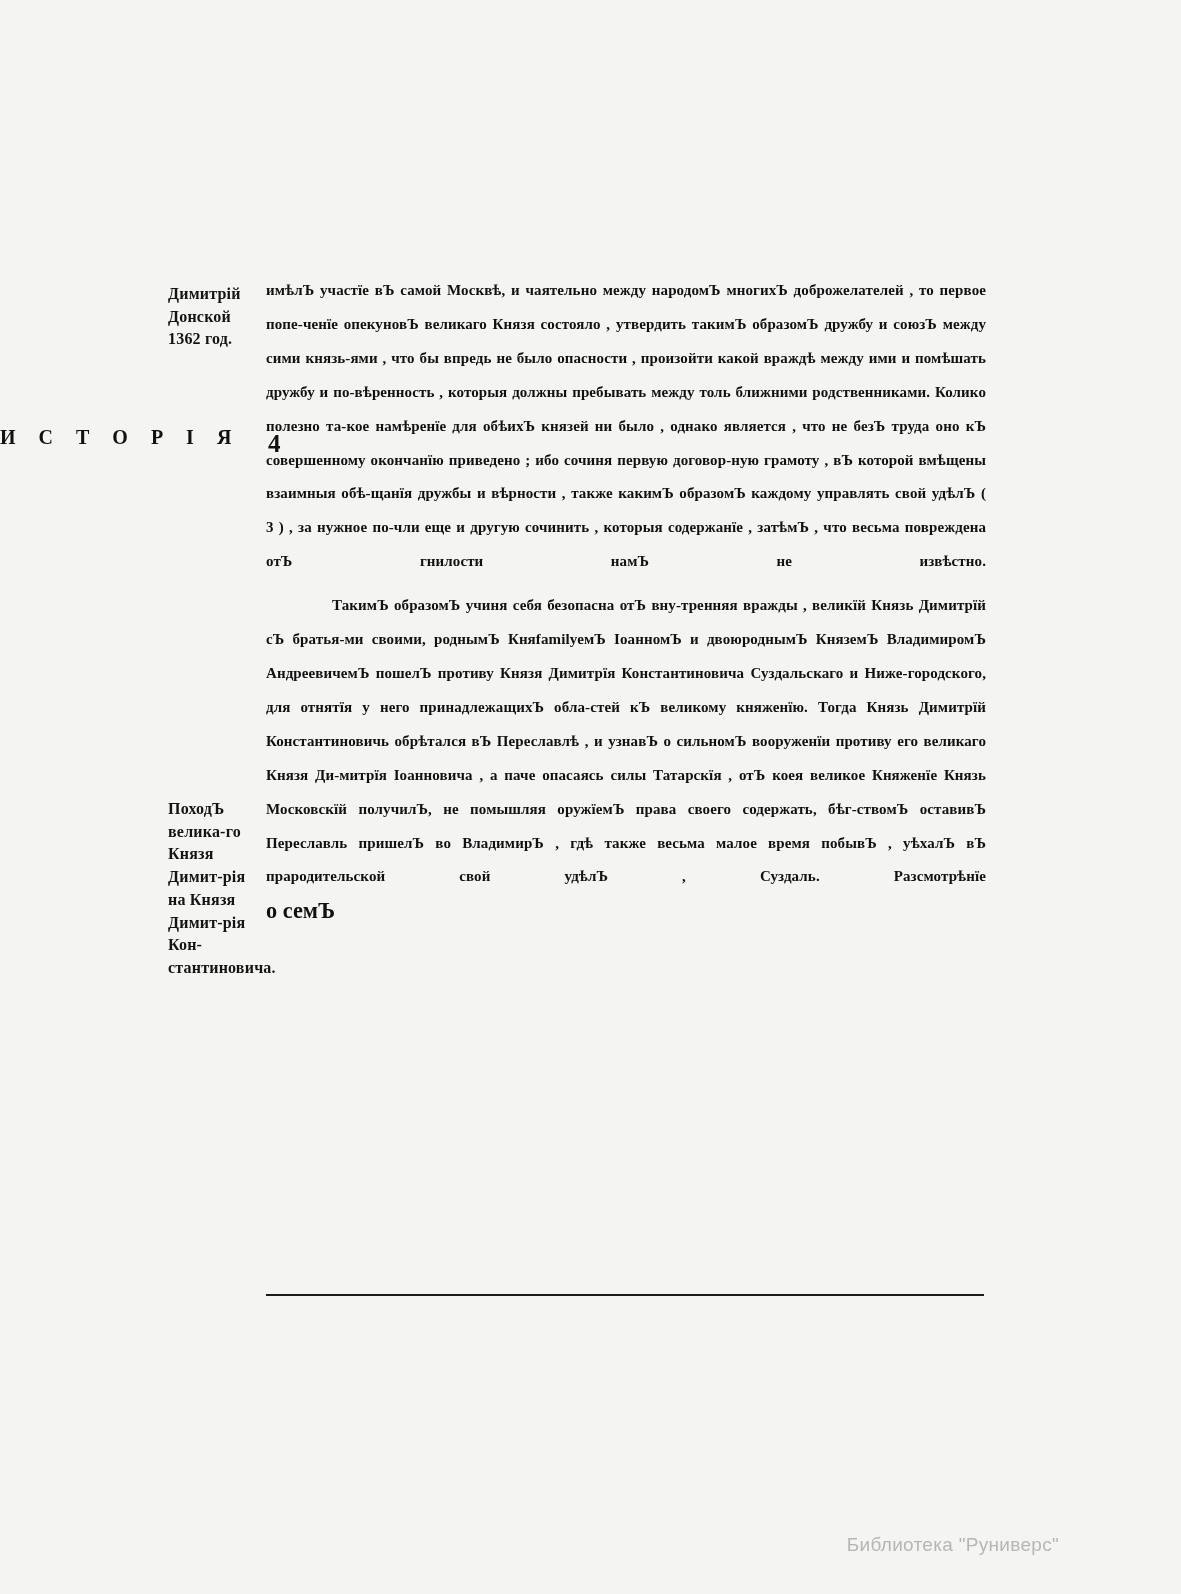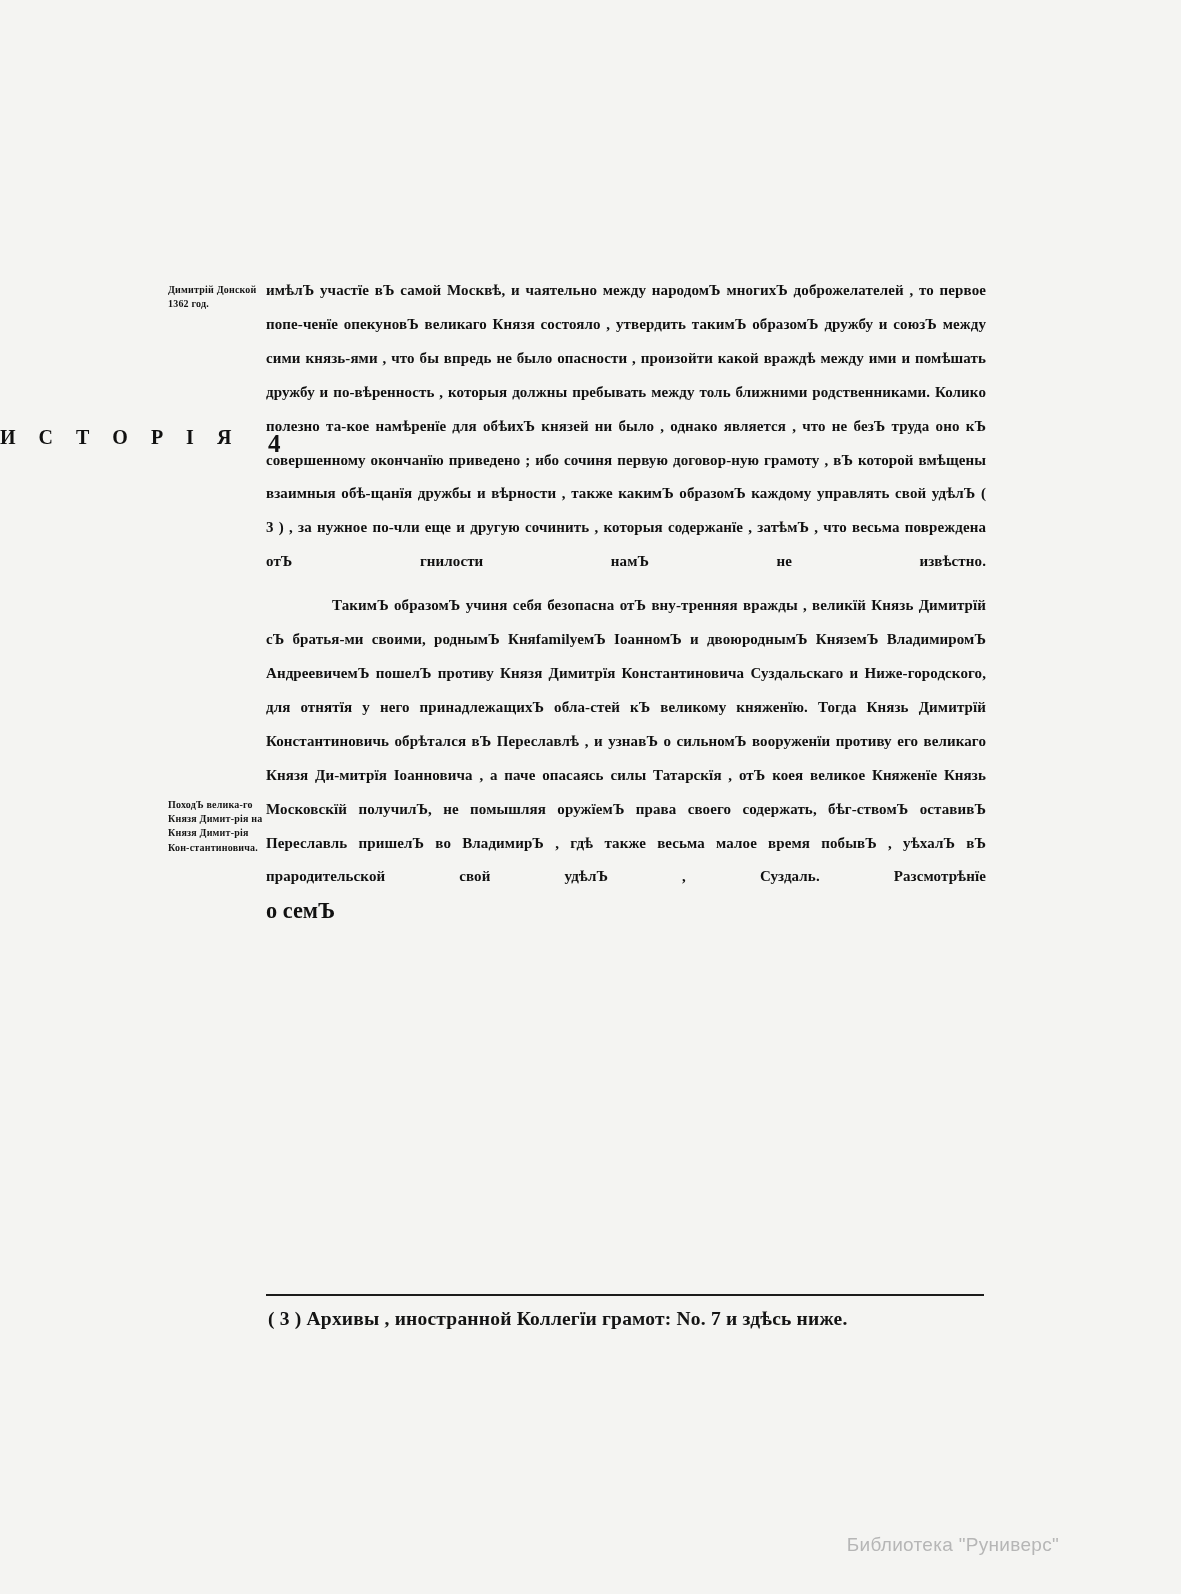--- a/index.html
+++ b/index.html
@@ -51,21 +51,21 @@
     font-size: 20px;
     font-weight: bold;
     letter-spacing: 9px;
     color: #111;
   }
   
   .margin-note {
     position: absolute;
     left: 168px;
     width: 96px;
-    font-size: 10px;
+    font-size: 16px;
     line-height: 1.42;
     font-weight: bold;
     color: #141414;
     letter-spacing: 0.2px;
   }
   .margin-note.one { top: 283px; }
   .margin-note.two { top: 798px; }
 
   
   .body-col {
@@ -140,16 +140,15 @@
   <div class="margin-note one">Димитрій Донской 1362 год.</div>
   <div class="margin-note two">ПоходЪ велика-го Князя Димит-рія на Князя Димит-рія Кон-стантиновича.</div>
 
   <div class="body-col">
     <p class="para first">имѣлЪ участїе вЪ самой Москвѣ, и чаятельно между народомЪ многихЪ доброжелателей , то первое попе-ченїе опекуновЪ великаго Князя состояло , утвердить такимЪ образомЪ дружбу и союзЪ между сими князь-ями , что бы впредь не было опасности , произойти какой враждѣ между ими и помѣшать дружбу и по-вѣренность , которыя должны пребывать между толь ближними родственниками. Колико полезно та-кое намѣренїе для обѣихЪ князей ни было , однако является , что не безЪ труда оно кЪ совершенному окончанїю приведено ; ибо сочиня первую договор-ную грамоту , вЪ которой вмѣщены взаимныя обѣ-щанїя дружбы и вѣрности , также какимЪ образомЪ каждому управлять свой удѣлЪ ( 3 ) , за нужное по-чли еще и другую сочинить , которыя содержанїе , затѣмЪ , что весьма повреждена отЪ гнилости намЪ не извѣстно.</p>
     <p class="para second">ТакимЪ образомЪ учиня себя безопасна отЪ вну-тренняя вражды , великїй Князь Димитрїй сЪ братья-ми своими, роднымЪ КняfamilyемЪ ІоанномЪ и двоюроднымЪ КняземЪ ВладимиромЪ АндреевичемЪ пошелЪ противу Князя Димитрїя Константиновича Суздальскаго и Ниже-городского, для отнятїя у него принадлежащихЪ обла-стей кЪ великому княженїю. Тогда Князь Димитрїй Константиновичь обрѣтался вЪ Переславлѣ , и узнавЪ о сильномЪ вооруженїи противу его великаго Князя Ди-митрїя Іоанновича , а паче опасаясь силы Татарскїя , отЪ коея великое Княженїе Князь Московскїй получилЪ, не помышляя оружїемЪ права своего содержать, бѣг-ствомЪ оставивЪ Переславль пришелЪ во ВладимирЪ , гдѣ также весьма малое время побывЪ , уѣхалЪ вЪ прародительской свой удѣлЪ , Суздаль. Разсмотрѣнїе</p>
     <div class="closing">о семЪ</div>
   </div>
 
   <div class="fn-rule"></div>
-  <div class="footnote">( 3 ) Архивы , иностранной Коллегїи грамот: No. 7 и здѣсь ниже.</div>
 
   <div class="watermark">Библиотека "Руниверс"</div>
 </div>
 
 </body></html>

